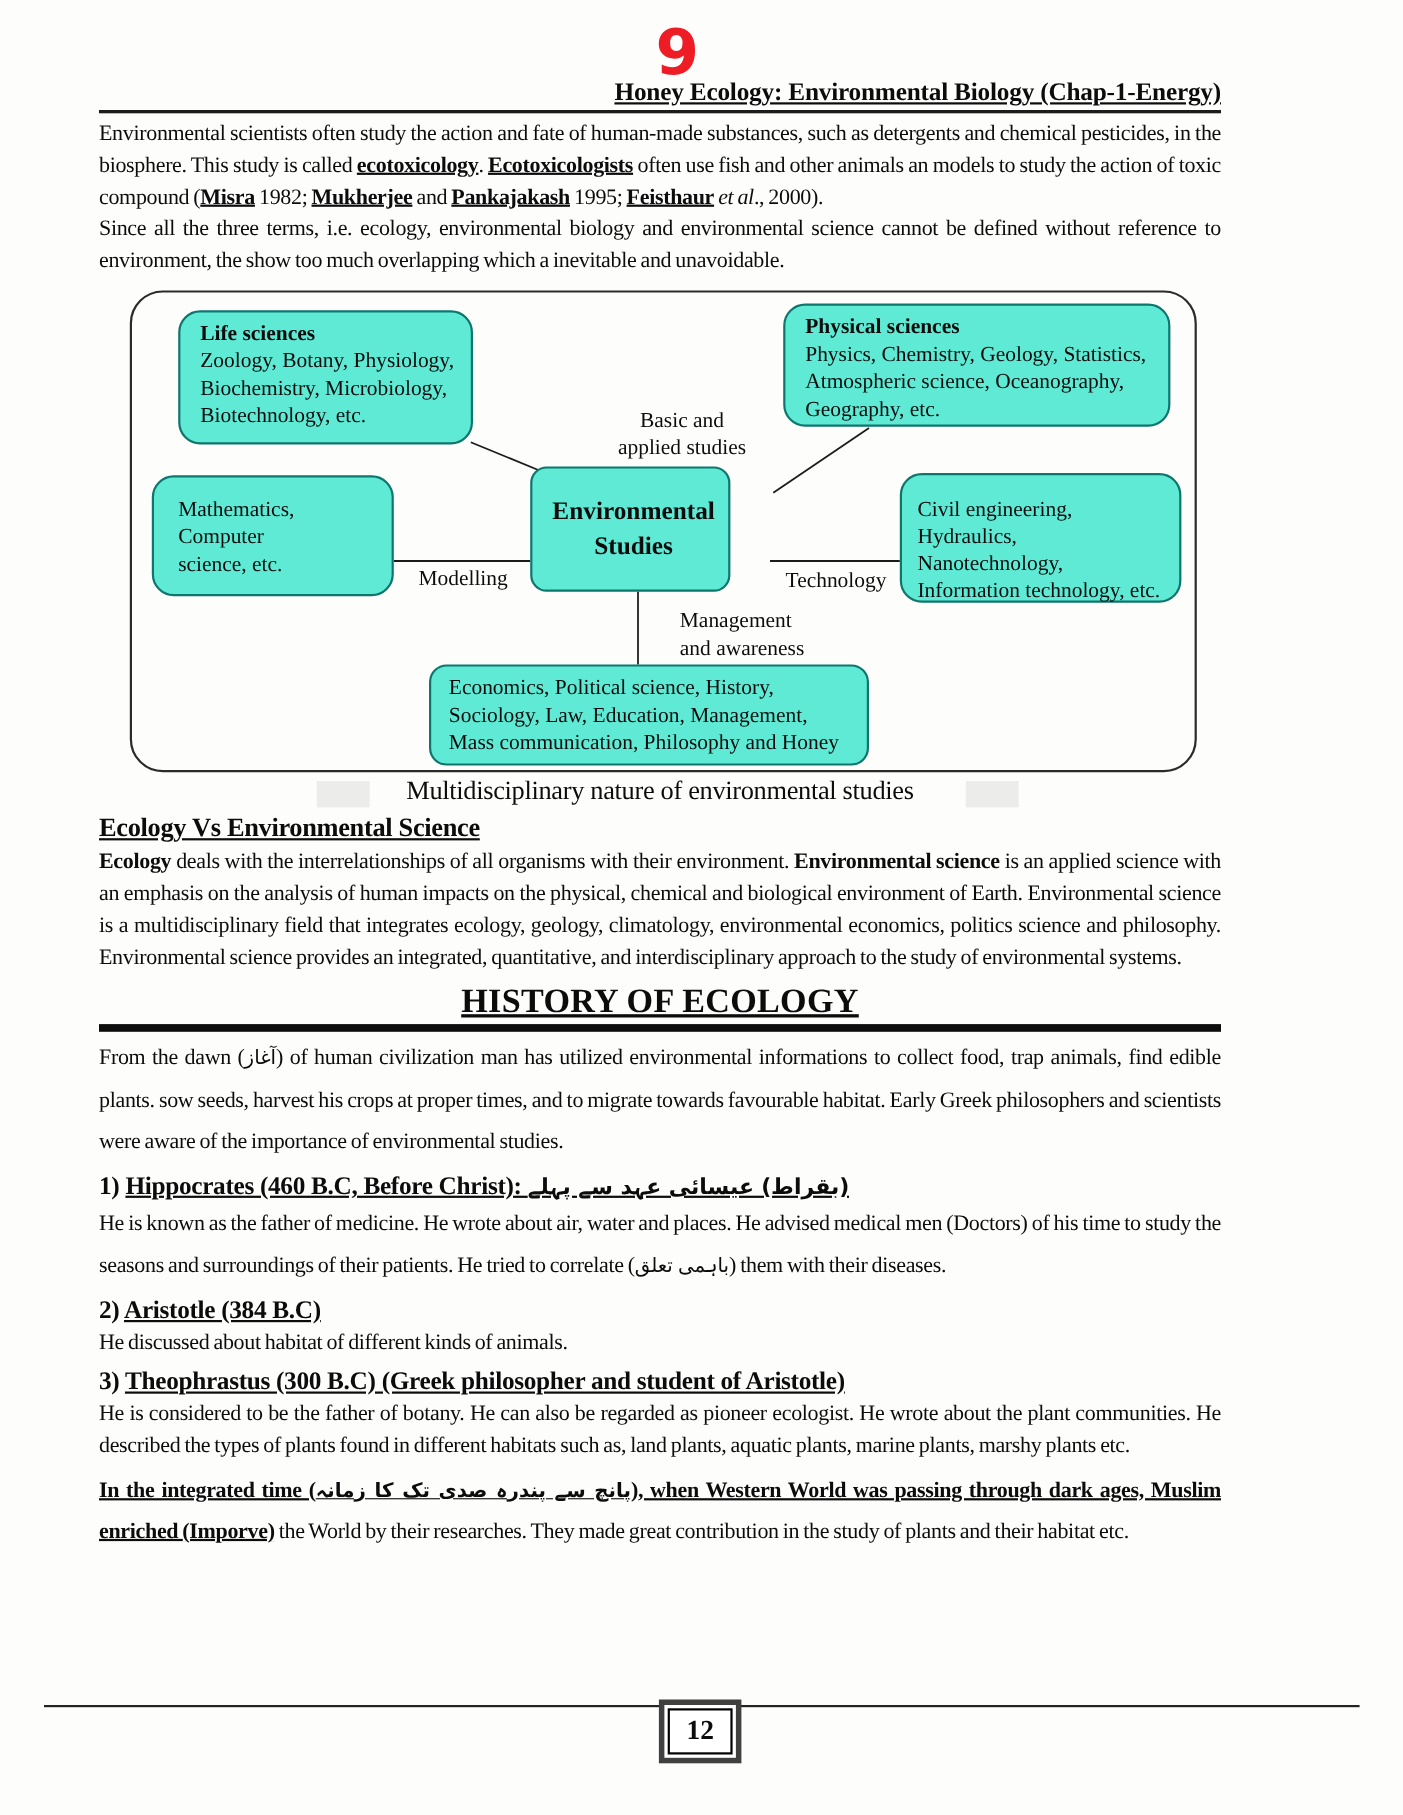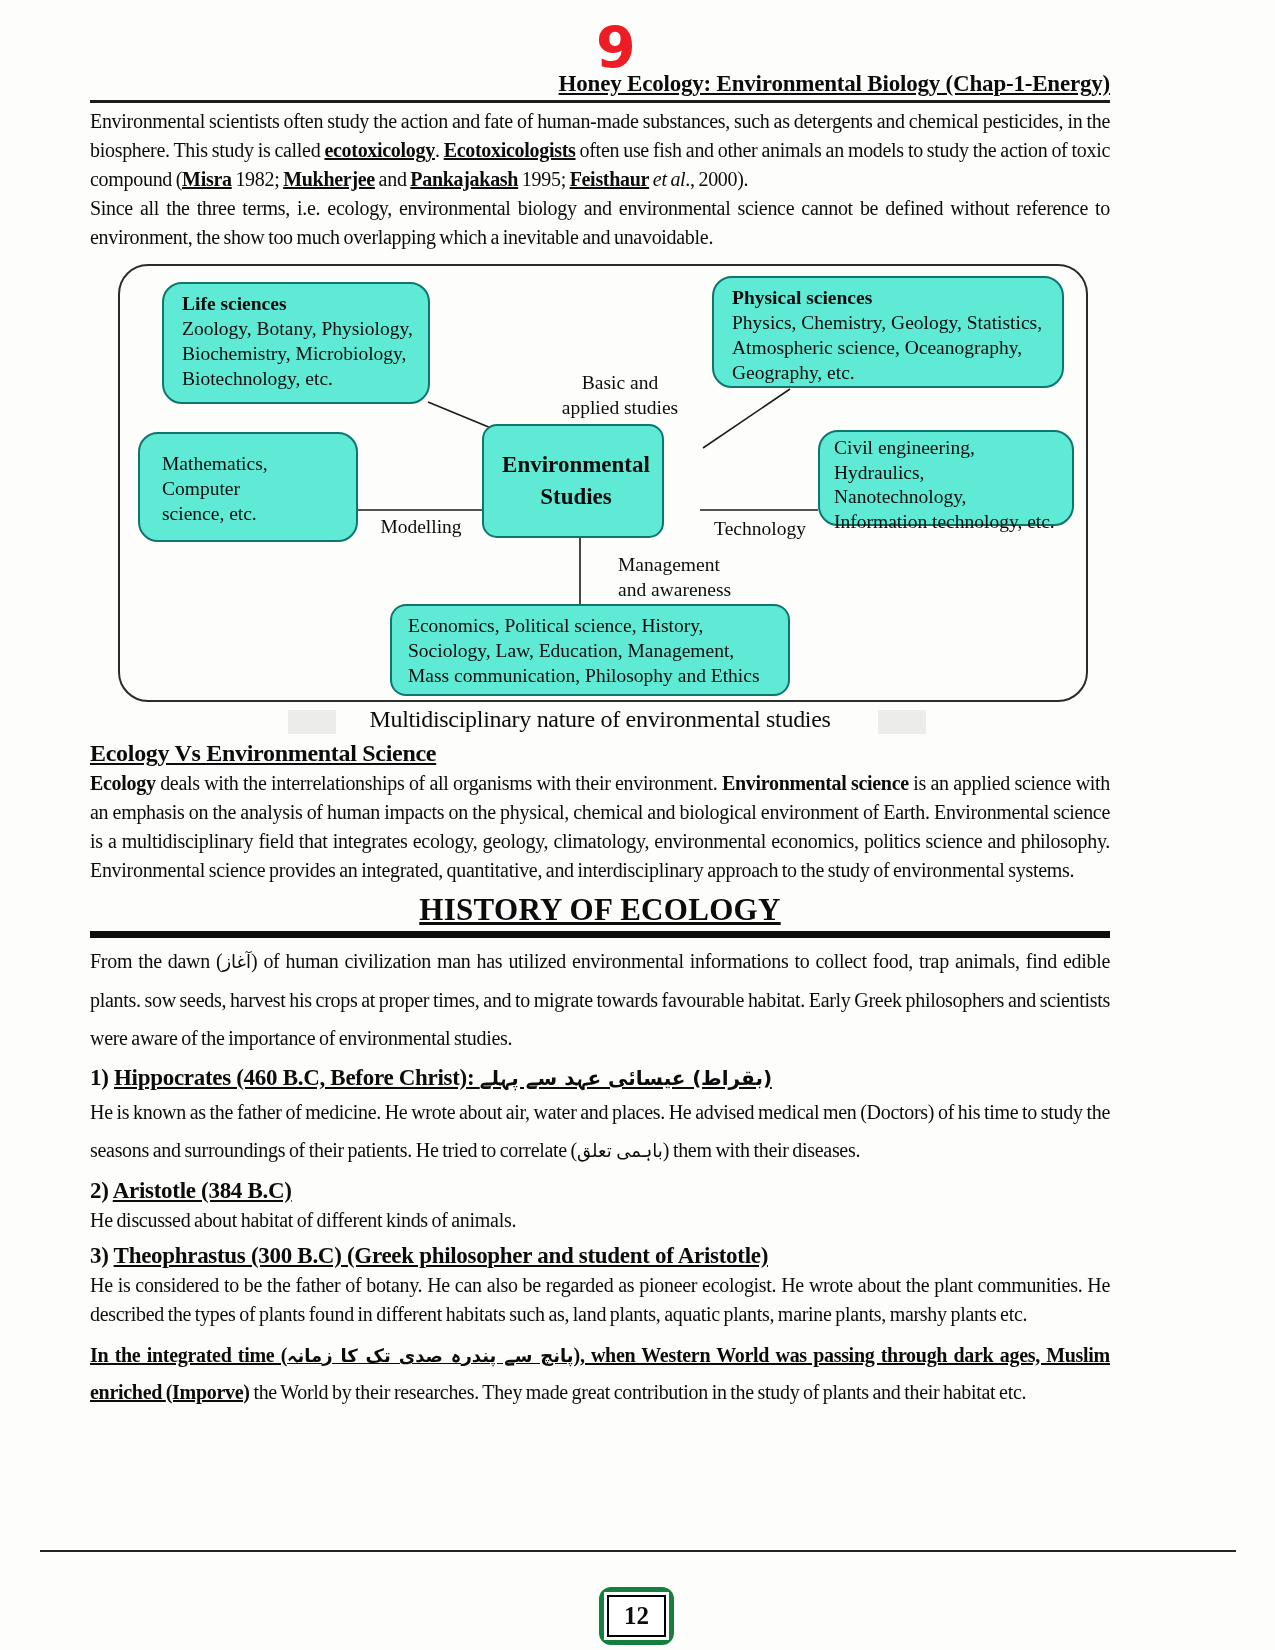--- a/index.html
+++ b/index.html
@@ -57,21 +57,21 @@
   }
   .dbox .title{display:block;font-weight:bold;}
   #box-life{left:72px;top:24px;width:268px;height:122px;}
   #box-phys{left:622px;top:18px;width:352px;height:112px;}
   #box-math{left:48px;top:174px;width:220px;height:110px;padding-top:18px;padding-left:22px;}
   #box-env{
     left:392px;top:166px;width:182px;height:114px;border-radius:15px;
     display:flex;align-items:center;justify-content:center;text-align:center;
     font-weight:bold;font-size:23px;line-height:1.4;
   }
-  #box-civil{left:728px;top:172px;width:256px;height:96px;padding:4px 8px 6px 14px;line-height:1.26;}
+  #box-civil{left:728px;top:172px;width:256px;height:118px;padding:20px 8px 6px 14px;line-height:1.26;}
   #box-econ{left:300px;top:346px;width:400px;height:92px;border-radius:16px;padding:8px 16px;}
   .dlabel{position:absolute;line-height:1.3;white-space:pre-line;}
   #lbl-basic{left:420px;top:112px;width:220px;text-align:center;}
   #lbl-modelling{left:272px;top:256px;width:118px;text-align:center;}
   #lbl-technology{left:612px;top:258px;width:116px;text-align:center;}
   #lbl-mgmt{left:528px;top:294px;width:190px;}
   svg.connectors{position:absolute;left:0;top:0;}
 
   
   .caption{position:relative;text-align:center;font-size:24px;margin-top:2px;height:32px;letter-spacing:-0.3px;}
@@ -82,21 +82,21 @@
   .history-title{text-align:center;font-size:31px;font-weight:bold;margin-top:6px;line-height:1.25;}
   .history-title .uline{text-decoration:underline;letter-spacing:0.3px;}
   .black-bar{height:7px;background:#0d0d0d;margin-top:1px;}
   .num-heading{font-size:23px;font-weight:bold;margin:8px 0 2px;letter-spacing:-0.3px;}
   .num-heading .uline{text-decoration:underline;}
   .num-heading .ur{font-size:20px;font-weight:bold;}
   p.plain{margin-top:2px;}
 
   
   .footer-line{position:absolute;left:40px;top:1550px;width:1196px;height:2px;background:#242424;}
-  .page-box-outer{position:absolute;left:599px;top:1587px;background:#15803d;padding:5px;border-radius:12px;}
+  .page-box-outer{position:absolute;left:599px;top:1545px;background:#404040;padding:5px;}
   .page-box-mid{background:#fff;padding:3px;}
   .page-box-inner{border:2px solid #000;padding:0 15px;font-size:25px;font-weight:bold;text-align:center;line-height:1.5;}
 </style>
 </head>
 <body>
 
 <div class="content">
 
   <div class="header">
     <span class="red9">9</span>
@@ -140,21 +140,21 @@
 Nanotechnology,
 Information technology, etc.</div>
 
     <div class="dlabel" id="lbl-modelling">Modelling</div>
     <div class="dlabel" id="lbl-technology">Technology</div>
     <div class="dlabel" id="lbl-mgmt">Management
 and awareness</div>
 
     <div class="dbox" id="box-econ">Economics, Political science, History,
 Sociology, Law, Education, Management,
-Mass communication, Philosophy and Ethics</div>
+Mass communication, Philosophy and Honey</div>
   </div>
 
   <div class="caption">
     <span class="smudge left"></span>
     <span class="smudge right"></span>
     <span>Multidisciplinary nature of environmental studies</span>
   </div>
 
   <div class="sec-heading">Ecology Vs Environmental Science</div>
   <p class="body"><span class="b">Ecology</span><span> deals with the interrelationships of all organisms with their environment. </span><span class="b">Environmental science</span><span> is an applied science with an emphasis on the analysis of human impacts on the physical, chemical and biological environment of Earth. Environmental science is a multidisciplinary field that integrates ecology, geology, climatology, environmental economics, politics science and philosophy. Environmental science provides an integrated, quantitative, and interdisciplinary approach to the study of environmental systems.</span></p>

